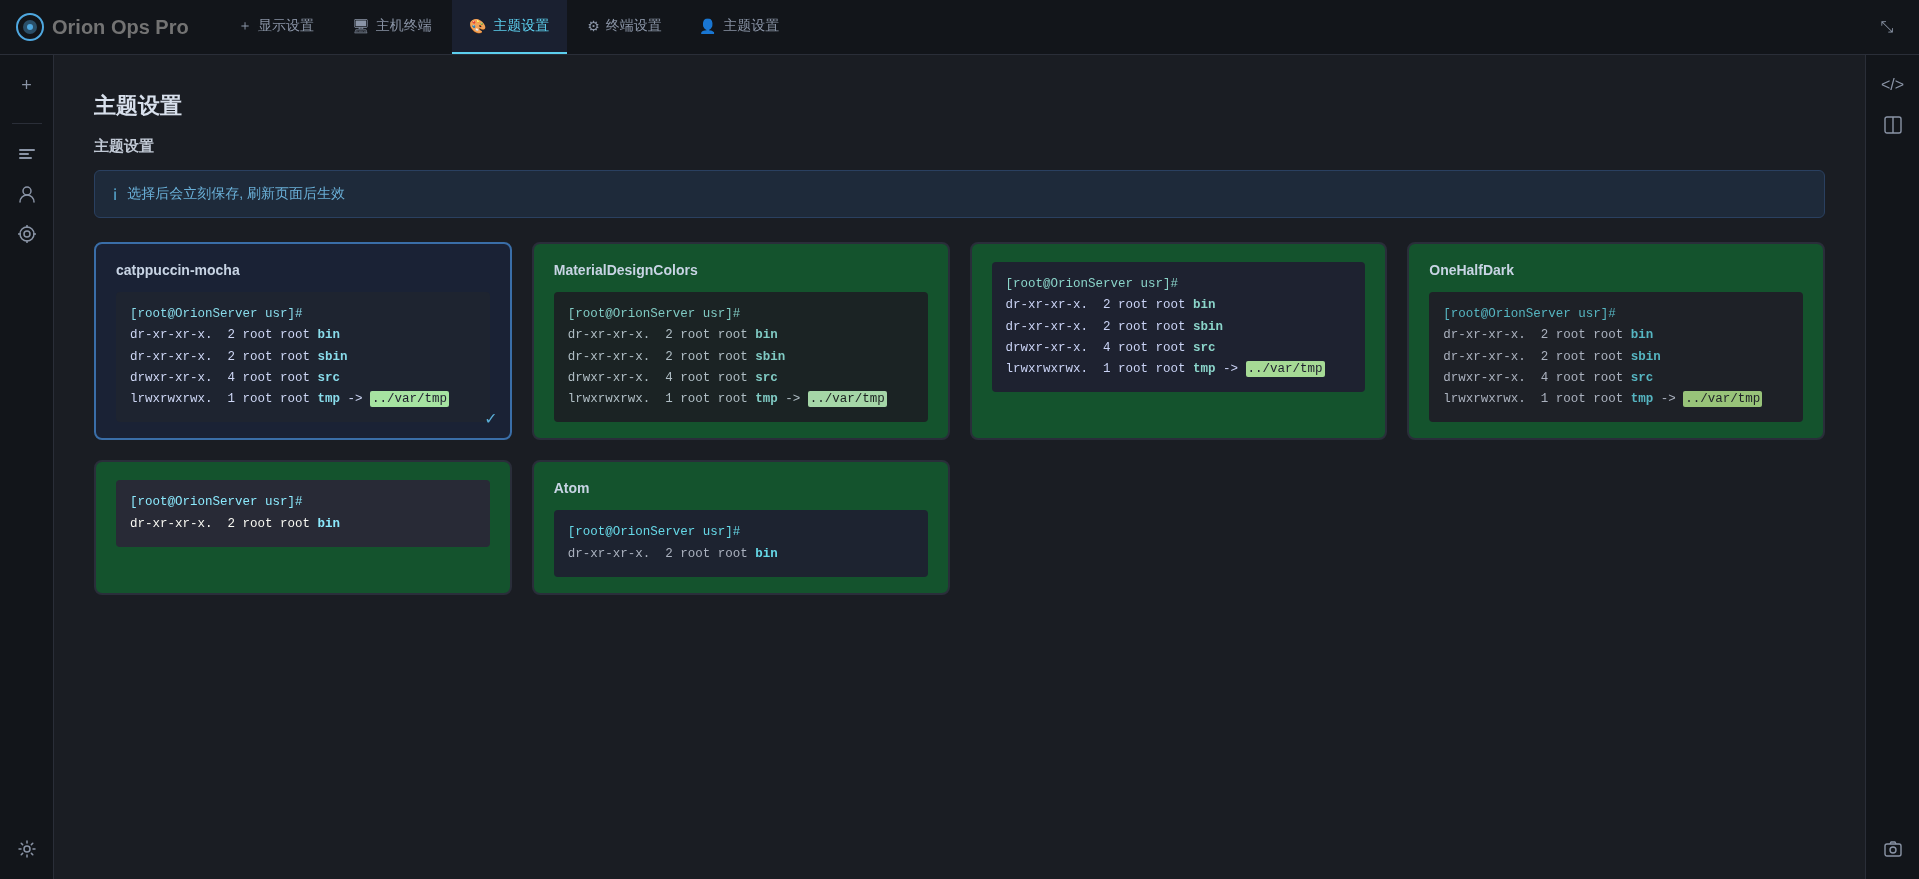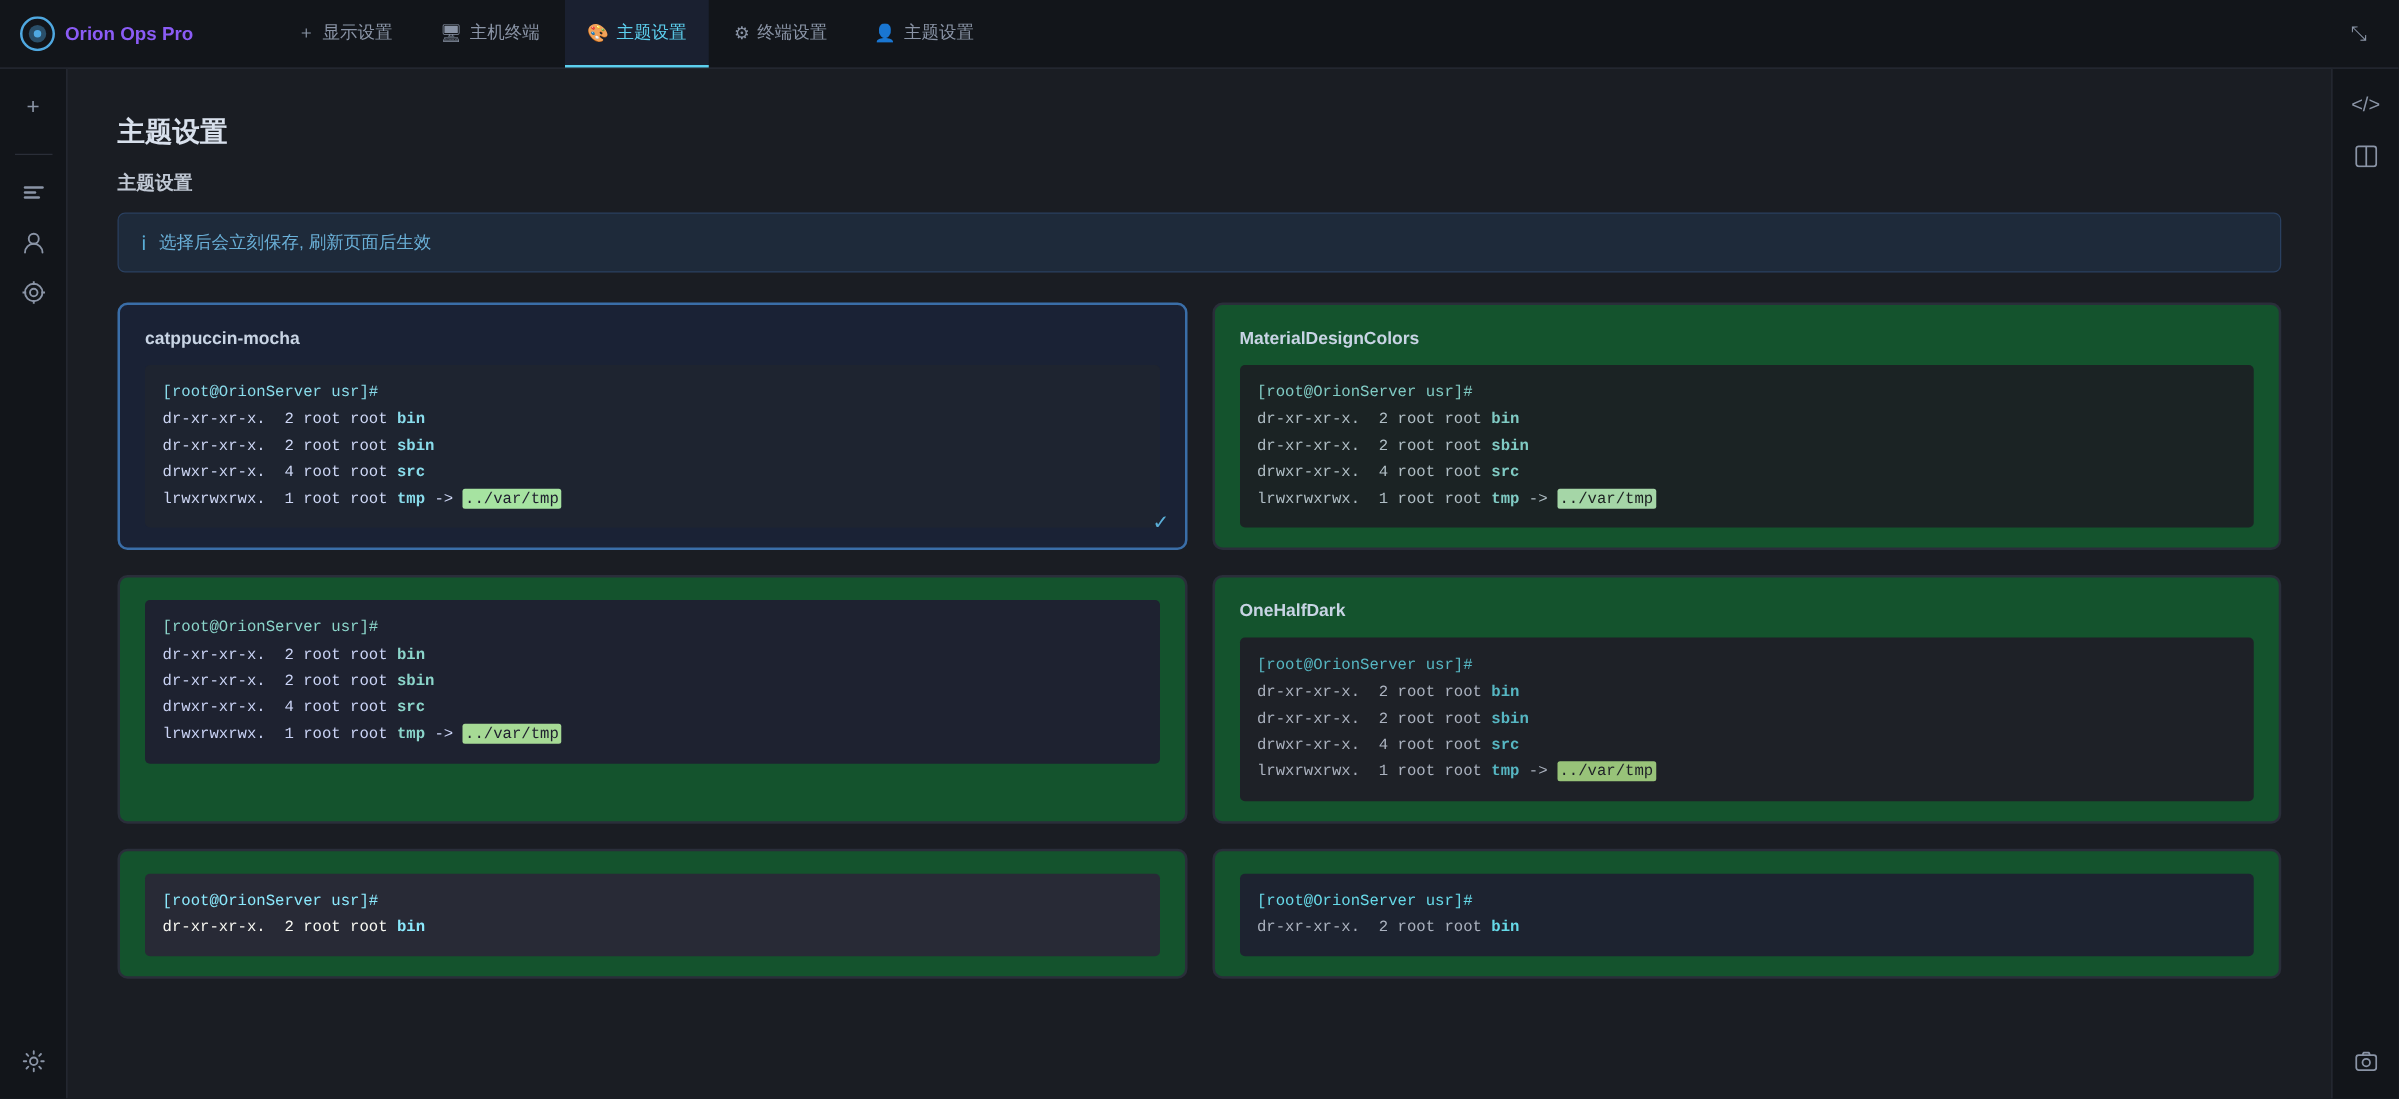--- a/index.html
+++ b/index.html
@@ -29,22 +29,22 @@
       gap: 8px;
       padding: 0 16px;
       width: 220px;
       flex-shrink: 0;
     }
     .logo-icon {
       width: 28px;
       height: 28px;
     }
     .topbar-logo-text {
-      color: #8b5cf6;
-      font-size: 15px;
+      color: #737373;
+      font-size: 20px;
       font-weight: 600;
     }
     .topbar-nav {
       display: flex;
       align-items: center;
       height: 100%;
       gap: 2px;
       flex: 1;
     }
     .nav-item {
@@ -176,21 +176,21 @@
     }
     .info-icon {
       font-size: 16px;
       color: #5aaed8;
       flex-shrink: 0;
     }
 
     
     .theme-grid {
       display: grid;
-      grid-template-columns: 1fr 1fr;
+      grid-template-columns: 1fr 1fr 1fr 1fr;
       gap: 20px;
     }
 
     .theme-card {
       background: #14532d;
       border: 2px solid #2a2e3a;
       border-radius: 8px;
       padding: 18px 20px 16px;
       cursor: pointer;
       transition: border-color 0.15s;
@@ -406,20 +406,21 @@
       </div>
 
       <div class="theme-card">
         <div class="terminal-preview" style="background:#282a36;">
           <div><span class="dra-prompt">[root@OrionServer usr]#</span></div>
           <div><span class="dra-text">dr-xr-xr-x.&nbsp; 2 root root </span><span class="dra-bold">bin</span></div>
         </div>
       </div>
 
       <div class="theme-card">
+        <div class="theme-card-name">Atom</div>
         <div class="terminal-preview" style="background:#1d2330;">
           <div><span class="atom-prompt">[root@OrionServer usr]#</span></div>
           <div><span class="atom-text">dr-xr-xr-x.&nbsp; 2 root root </span><span class="atom-bold">bin</span></div>
         </div>
       </div>
 
     </div>
   </div>
 
   <div class="right-panel-btns">

